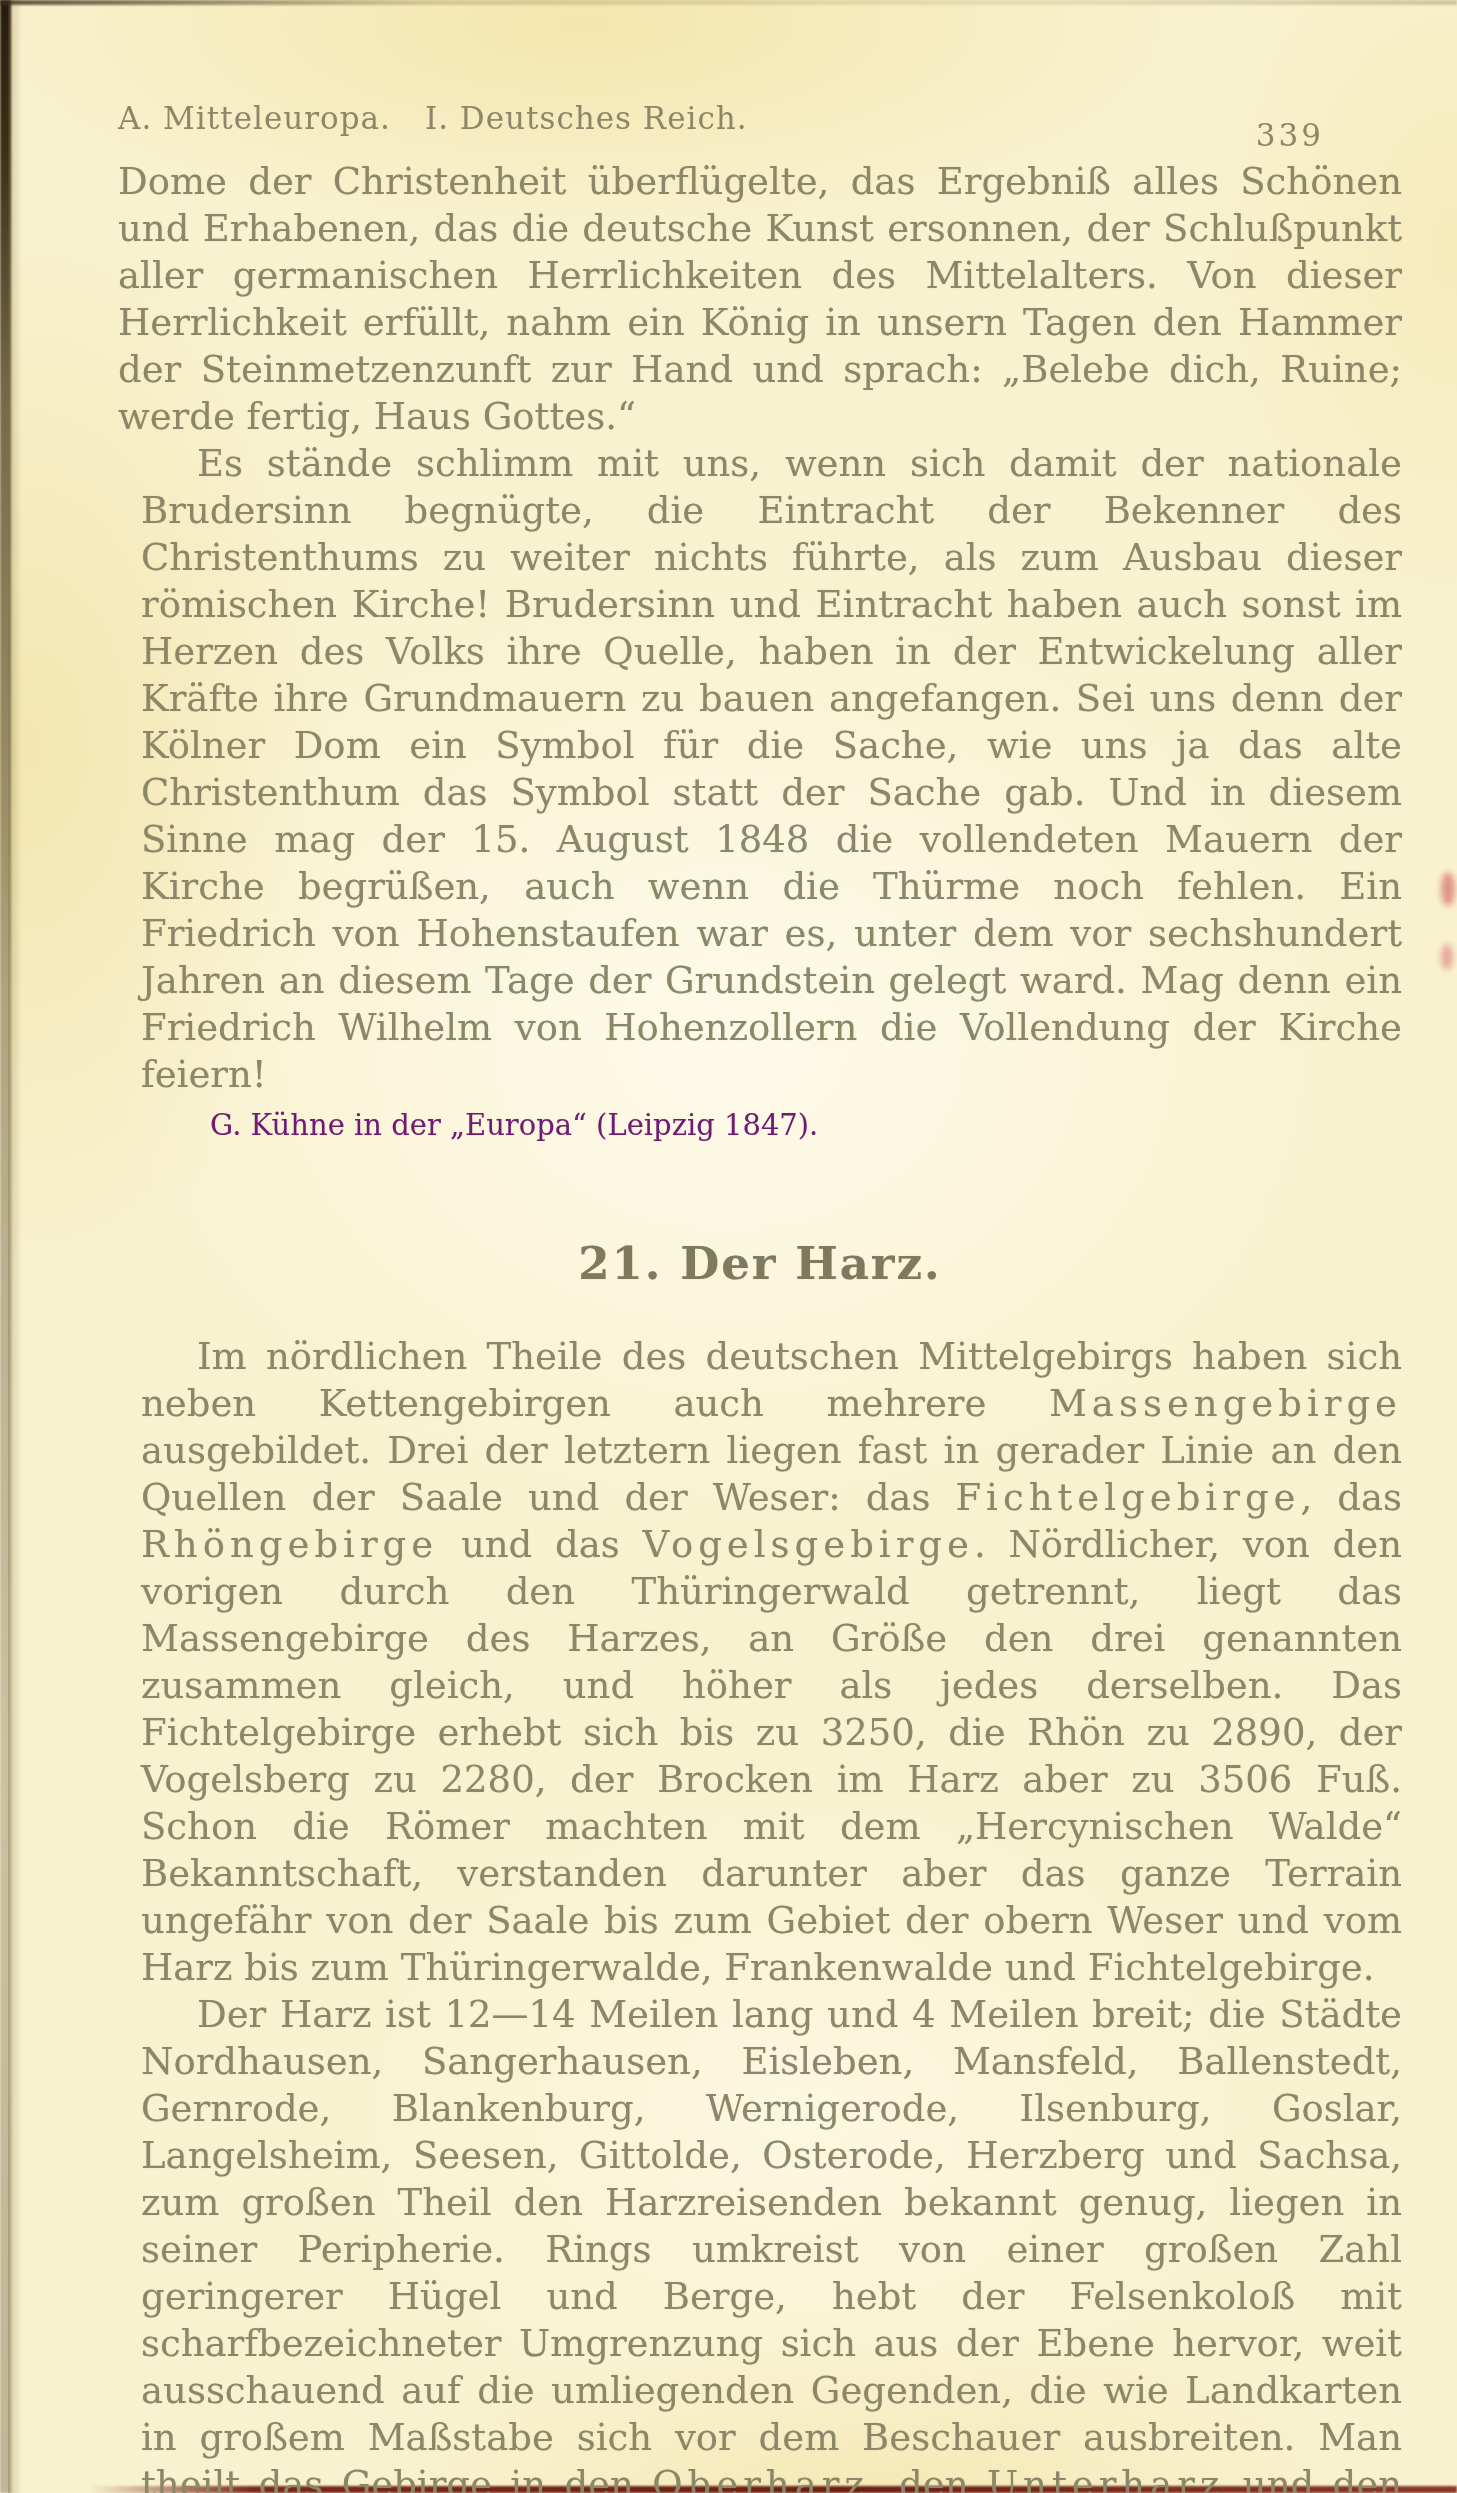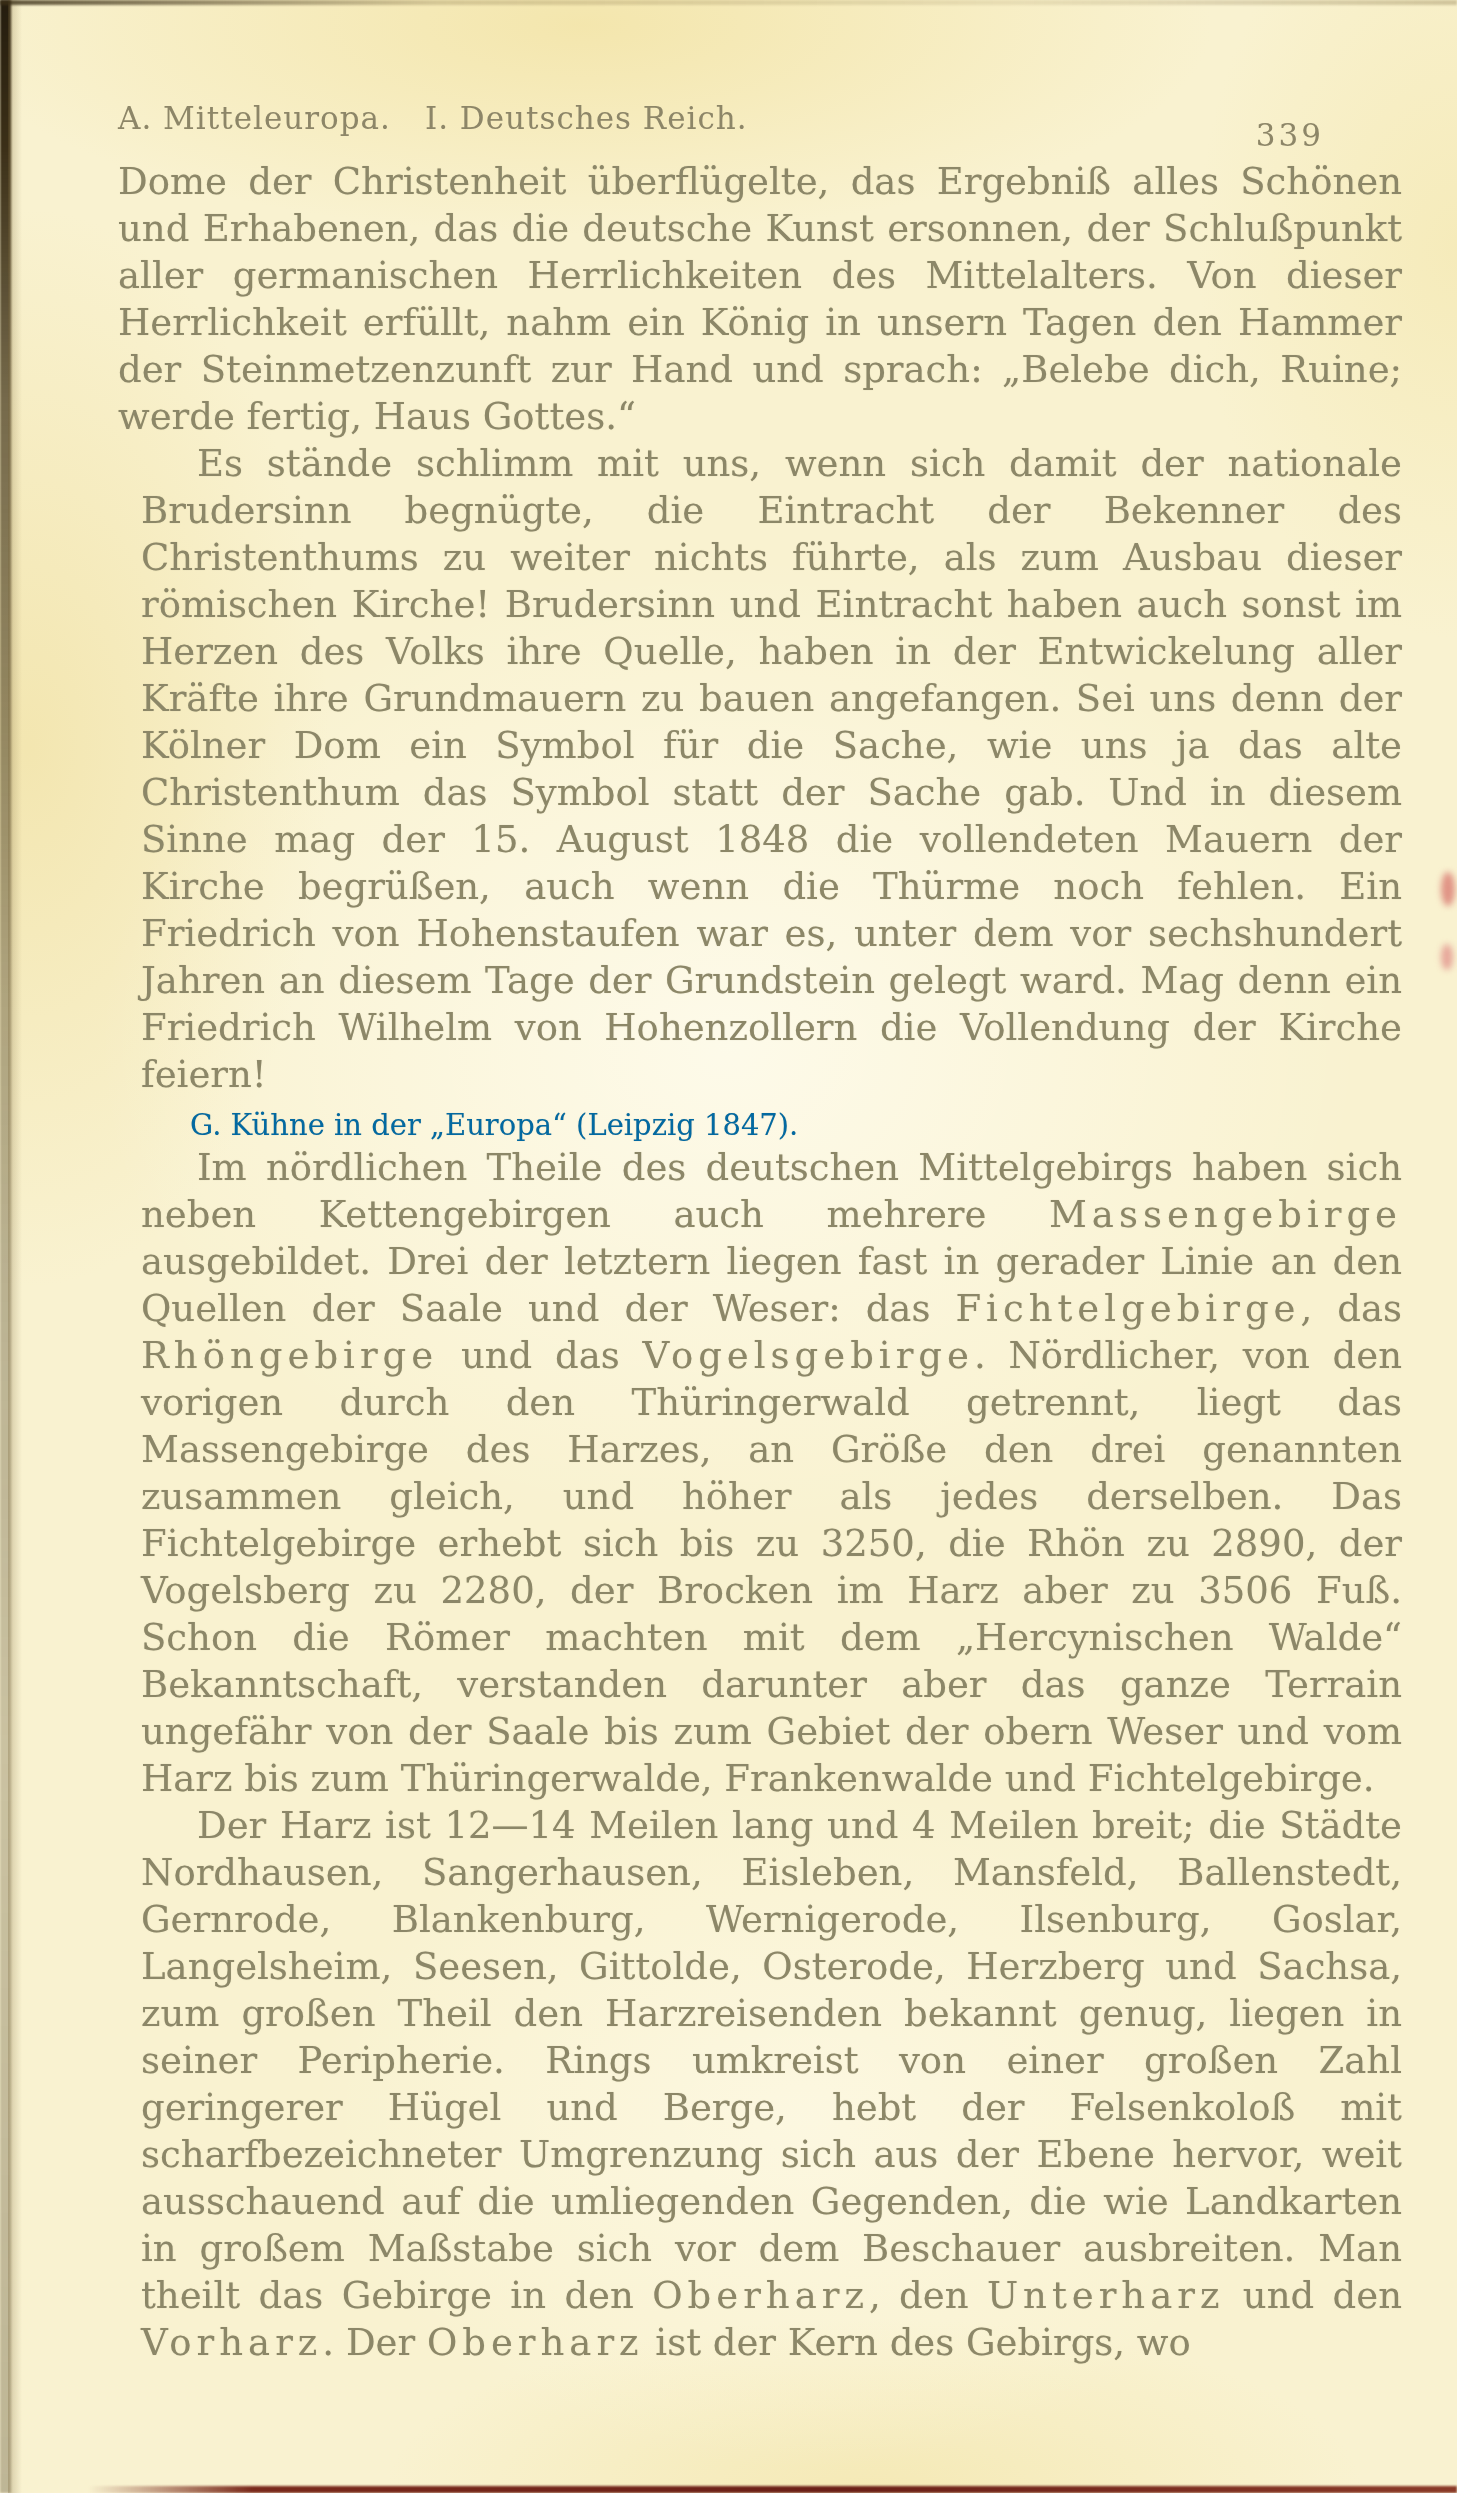--- a/index.html
+++ b/index.html
@@ -102,25 +102,25 @@
     text-align: justify;
     color: #8c8768;
     text-shadow: 0 0 1px rgba(140,135,104,0.35);
   }
   .para { margin: 0; }
   .para.indent { text-indent: 56px; margin-left: 23px; }
   .sperr { letter-spacing: 5px; }
 
   .attribution {
     margin-top: 8px;
-    margin-left: 72px;
+    margin-left: 92px;
     font-size: 29px;
     line-height: 38px;
     text-align: left;
-    color: #0369a1;
+    color: #701a75;
   }
 
   .section-heading {
     margin-top: 96px;
     margin-bottom: 46px;
     text-align: center;
     font-size: 45px;
     font-weight: bold;
     color: #7f7a5d;
     letter-spacing: 2px;
@@ -141,16 +141,17 @@
   <div class="rh-center">
     <span>A. Mitteleuropa.</span><span class="rh-gap"></span><span>I. Deutsches Reich.</span>
   </div>
   <div class="rh-pagenum">339</div>
 </div>
 
 <div class="text-column">
   <p class="para">Dome der Christenheit überflügelte, das Ergebniß alles Schönen und Erhabenen, das die deutsche Kunst ersonnen, der Schlußpunkt aller germanischen Herrlichkeiten des Mittelalters. Von dieser Herrlichkeit erfüllt, nahm ein König in unsern Tagen den Hammer der Steinmetzenzunft zur Hand und sprach: „Belebe dich, Ruine; werde fertig, Haus Gottes.“</p>
   <p class="para indent">Es stände schlimm mit uns, wenn sich damit der nationale Brudersinn begnügte, die Eintracht der Bekenner des Christenthums zu weiter nichts führte, als zum Ausbau dieser römischen Kirche! Brudersinn und Eintracht haben auch sonst im Herzen des Volks ihre Quelle, haben in der Entwickelung aller Kräfte ihre Grundmauern zu bauen angefangen. Sei uns denn der Kölner Dom ein Symbol für die Sache, wie uns ja das alte Christenthum das Symbol statt der Sache gab. Und in diesem Sinne mag der 15. August 1848 die vollendeten Mauern der Kirche begrüßen, auch wenn die Thürme noch fehlen. Ein Friedrich von Hohenstaufen war es, unter dem vor sechshundert Jahren an diesem Tage der Grundstein gelegt ward. Mag denn ein Friedrich Wilhelm von Hohenzollern die Vollendung der Kirche feiern!</p>
   <div class="attribution">G. Kühne in der „Europa“ (Leipzig 1847).</div>
+  <div class="section-heading">21. Der Harz.</div>
   <p class="para indent"><span>Im nördlichen Theile des deutschen Mittelgebirgs haben sich neben Kettengebirgen auch mehrere </span><span class="sperr">Massengebirge</span><span> ausgebildet. Drei der letztern liegen fast in gerader Linie an den Quellen der Saale und der Weser: das </span><span class="sperr">Fichtelgebirge</span><span>, das </span><span class="sperr">Rhöngebirge</span><span> und das </span><span class="sperr">Vogelsgebirge</span><span>. Nördlicher, von den vorigen durch den Thüringerwald getrennt, liegt das Massengebirge des Harzes, an Größe den drei genannten zusammen gleich, und höher als jedes derselben. Das Fichtelgebirge erhebt sich bis zu 3250, die Rhön zu 2890, der Vogelsberg zu 2280, der Brocken im Harz aber zu 3506 Fuß. Schon die Römer machten mit dem „Hercynischen Walde“ Bekanntschaft, verstanden darunter aber das ganze Terrain ungefähr von der Saale bis zum Gebiet der obern Weser und vom Harz bis zum Thüringerwalde, Frankenwalde und Fichtelgebirge.</span></p>
   <p class="para indent"><span>Der Harz ist 12—14 Meilen lang und 4 Meilen breit; die Städte Nordhausen, Sangerhausen, Eisleben, Mansfeld, Ballenstedt, Gernrode, Blankenburg, Wernigerode, Ilsenburg, Goslar, Langelsheim, Seesen, Gittolde, Osterode, Herzberg und Sachsa, zum großen Theil den Harzreisenden bekannt genug, liegen in seiner Peripherie. Rings umkreist von einer großen Zahl geringerer Hügel und Berge, hebt der Felsenkoloß mit scharfbezeichneter Umgrenzung sich aus der Ebene hervor, weit ausschauend auf die umliegenden Gegenden, die wie Landkarten in großem Maßstabe sich vor dem Beschauer ausbreiten. Man theilt das Gebirge in den </span><span class="sperr">Oberharz</span><span>, den </span><span class="sperr">Unterharz</span><span> und den </span><span class="sperr">Vorharz</span><span>. Der </span><span class="sperr">Oberharz</span><span> ist der Kern des Gebirgs, wo</span></p>
 
 </div>
 
 </body></html>

